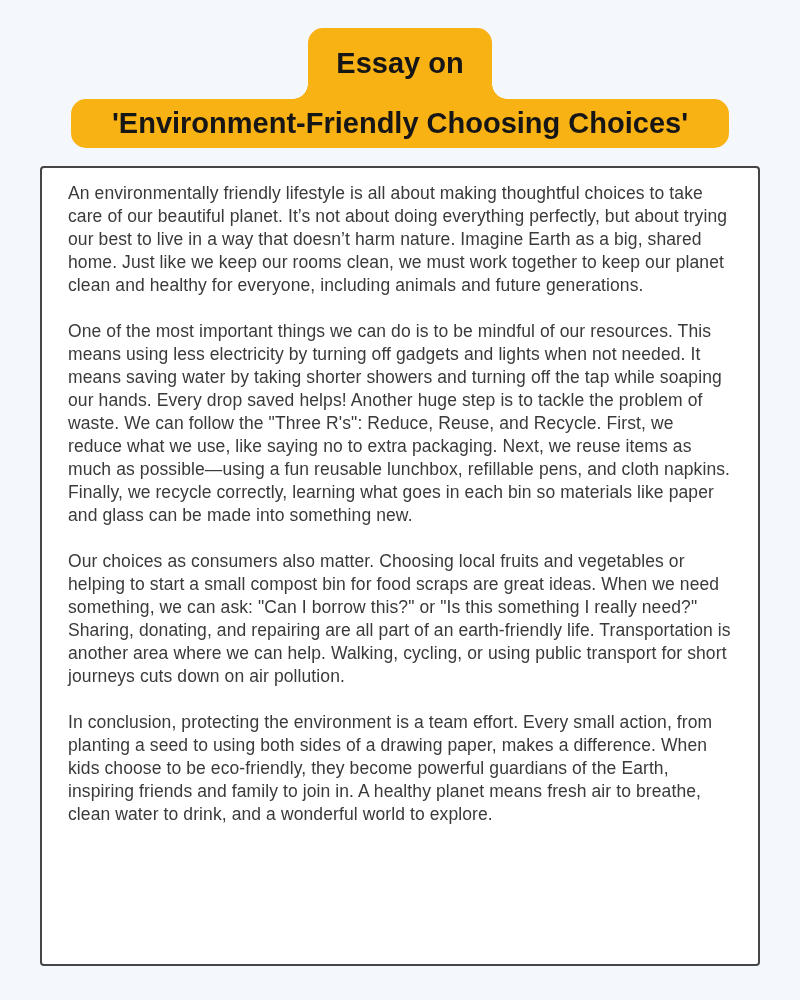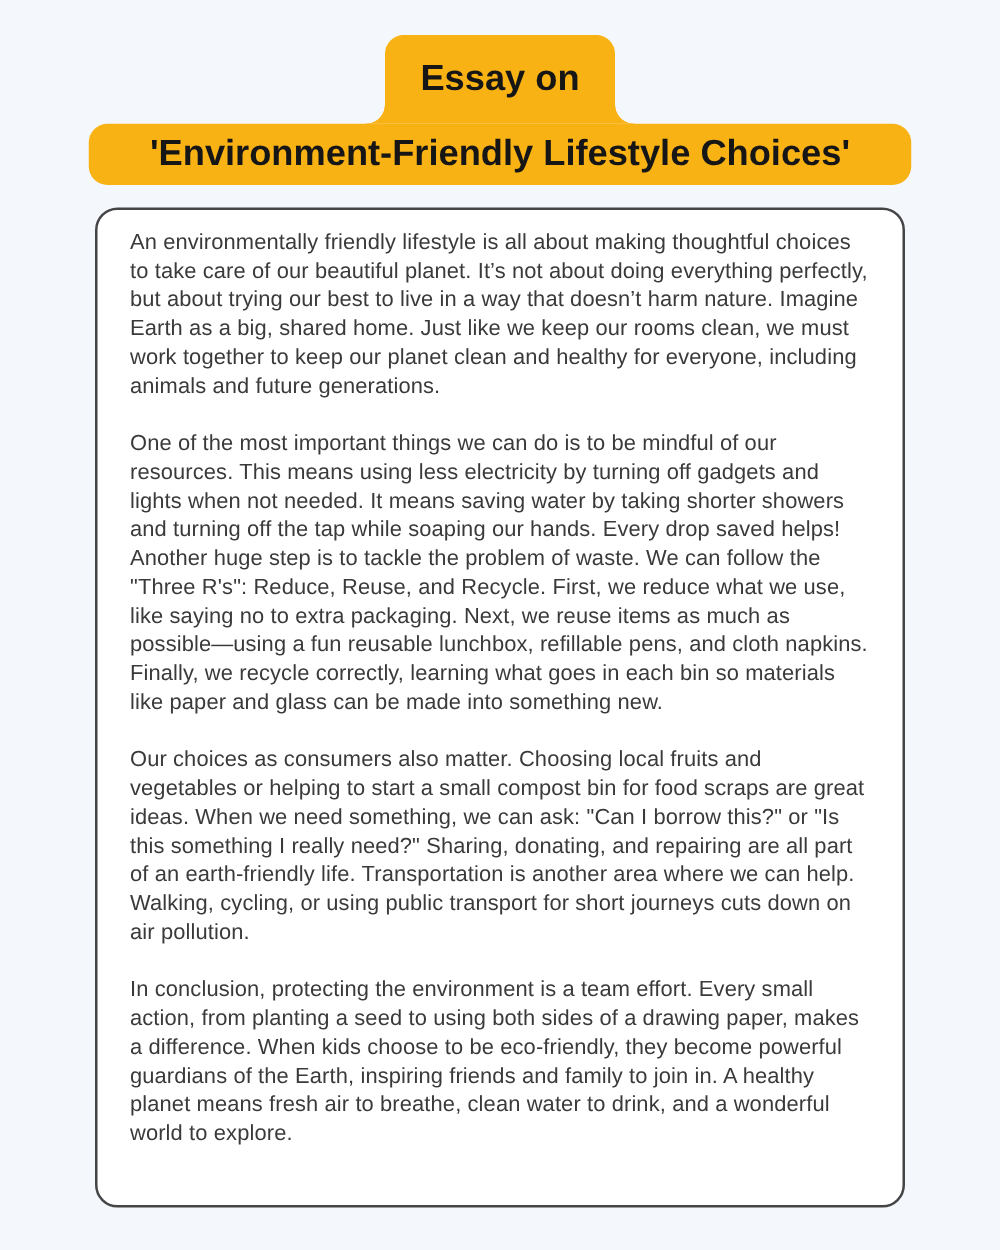--- a/index.html
+++ b/index.html
@@ -36,43 +36,43 @@
   }
   .banner-main{
     width:658px;margin:0 auto;
     background:var(--yellow);color:var(--ink);
     font-weight:700;font-size:29px;line-height:49px;
     border-radius:15px;white-space:nowrap;
   }
 
   
   .essay-box{
-    width:648px;min-height:800px;margin:18px auto 0;
-    background:#ffffff;border:2px solid var(--border);border-radius:18px;
+    width:720px;min-height:800px;margin:18px auto 0;
+    background:#ffffff;border:2px solid var(--border);border-radius:4px;
     padding:14px 26px;
     color:var(--body-ink);font-size:17.5px;line-height:23px;
     letter-spacing:0.1px;text-align:left;
   }
   .essay-box p{margin:0 0 23px;}
   .essay-box p:last-child{margin-bottom:14px;}
 
   
   .site-footer{
     text-align:left;padding:9px 0 12px;
     font-size:23px;font-weight:700;color:var(--teal);
     letter-spacing:0.3px;
     margin-top:24px;
   }
 </style>
 </head>
 <body>
 
 <div class="banner-wrap">
   <div class="banner-tab">Essay on</div>
-  <div class="banner-main">'Environment-Friendly Lifestyle Choices'</div>
+  <div class="banner-main">'Environment-Friendly Choosing Choices'</div>
 </div>
 
 <div class="essay-box">
   <p>An environmentally friendly lifestyle is all about making thoughtful choices to take care of our beautiful planet. It’s not about doing everything perfectly, but about trying our best to live in a way that doesn’t harm nature. Imagine Earth as a big, shared home. Just like we keep our rooms clean, we must work together to keep our planet clean and healthy for everyone, including animals and future generations.</p>
   <p>One of the most important things we can do is to be mindful of our resources. This means using less electricity by turning off gadgets and lights when not needed. It means saving water by taking shorter showers and turning off the tap while soaping our hands. Every drop saved helps! Another huge step is to tackle the problem of waste. We can follow the "Three R's": Reduce, Reuse, and Recycle. First, we reduce what we use, like saying no to extra packaging. Next, we reuse items as much as possible—using a fun reusable lunchbox, refillable pens, and cloth napkins. Finally, we recycle correctly, learning what goes in each bin so materials like paper and glass can be made into something new.</p>
   <p>Our choices as consumers also matter. Choosing local fruits and vegetables or helping to start a small compost bin for food scraps are great ideas. When we need something, we can ask: "Can I borrow this?" or "Is this something I really need?" Sharing, donating, and repairing are all part of an earth-friendly life. Transportation is another area where we can help. Walking, cycling, or using public transport for short journeys cuts down on air pollution.</p>
   <p>In conclusion, protecting the environment is a team effort. Every small action, from planting a seed to using both sides of a drawing paper, makes a difference. When kids choose to be eco-friendly, they become powerful guardians of the Earth, inspiring friends and family to join in. A healthy planet means fresh air to breathe, clean water to drink, and a wonderful world to explore.</p>
 </div>
 
 <div class="site-footer">

